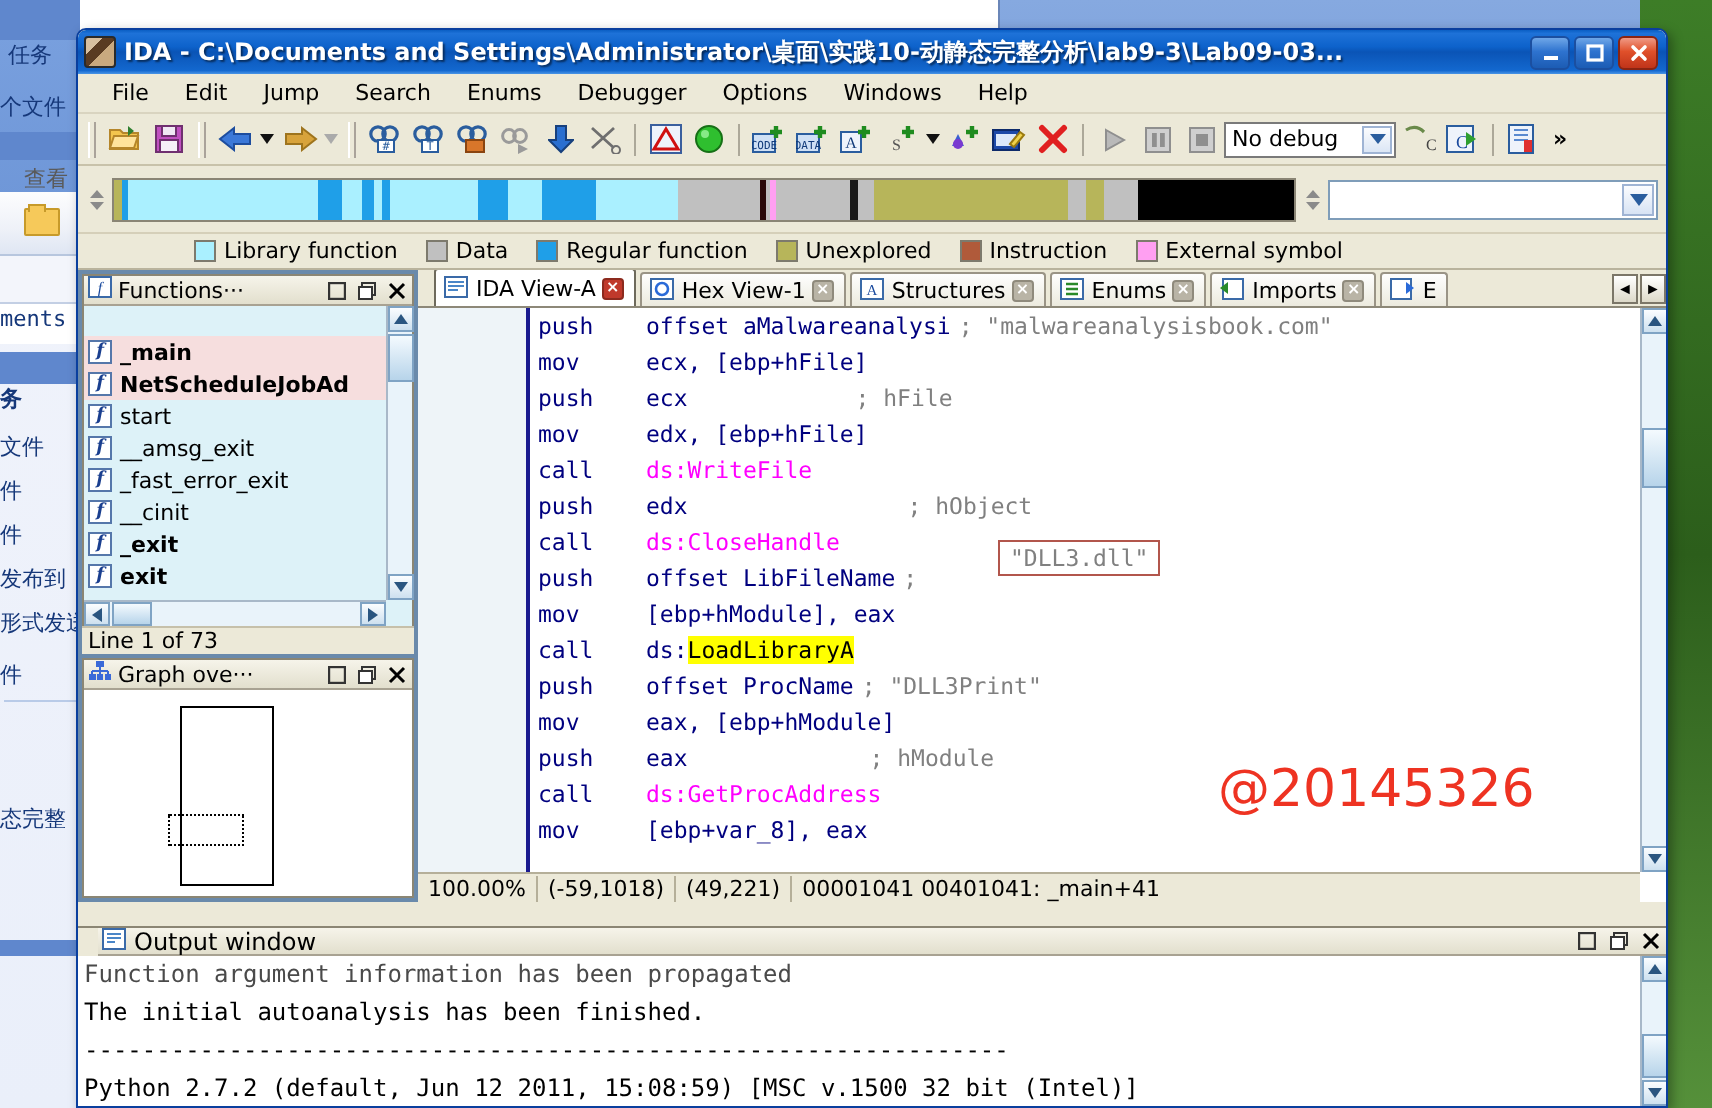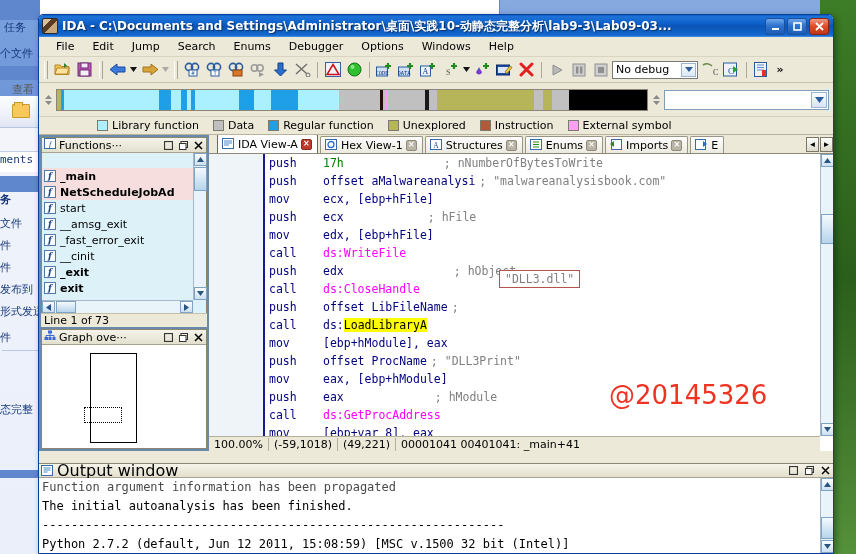--- a/index.html
+++ b/index.html
@@ -294,21 +294,21 @@
 
   
   .outwin {
     position:absolute; left:0; right:0; bottom:0; height:90px;
     background:#ece9d8; border-top:1px solid #8b8674;
   }
   .out-head {
     height:14px; display:flex; align-items:center; gap:4px;
     background:linear-gradient(to bottom,#f6f4ea,#e2dfcd);
     border-bottom:1px solid #a8a292; padding:0 2px;
-    font-size:16px; font-family:"DejaVu Sans", sans-serif;
+    font-size:12px; font-family:"DejaVu Sans", sans-serif;margin-left:10px;
   }
   .out-body {
     position:absolute; left:0; right:13px; top:14px; bottom:0;
     background:#fff; overflow:hidden;
     font-family:"DejaVu Sans Mono", monospace; font-size:12px;
     color:#000; padding-left:3px;
   }
   .out-body .ol { height:19px; line-height:19px; white-space:pre; }
   .out-vsb { position:absolute; right:0; top:14px; width:13px; bottom:0; background:#e9f3fa; border-left:1px solid #a8b8c8; }
 </style>
@@ -839,41 +839,40 @@
         <div class="graph-rect" style="left:48px; top:8px; width:47px; height:90px;"></div>
         <div class="graph-dash" style="left:42px; top:62px; width:38px; height:16px;"></div>
       </div>
     </div>
 
     <div class="disas">
       <div class="disas-inner">
         <div class="arrowcol"></div>
         <div class="code">
 
-          <div class="cline"><span class="mn">push</span><span class="num">17h</span><span class="cmt" style="margin-left:100px">; nNumberOfBytesToWrite</span></div>
 
           <div class="cline"><span class="mn">push</span><span class="op">offset aMalwareanalysi</span><span class="cmt" style="margin-left:4px">; "malwareanalysisbook.com"</span></div>
 
           <div class="cline"><span class="mn">mov</span><span class="op">ecx, [ebp+hFile]</span></div>
 
           <div class="cline"><span class="mn">push</span><span class="op">ecx</span><span class="cmt" style="margin-left:84px">; hFile</span></div>
 
           <div class="cline"><span class="mn">mov</span><span class="op">edx, [ebp+hFile]</span></div>
 
           <div class="cline"><span class="mn">call</span><span class="api">ds:WriteFile</span></div>
 
           <div class="cline"><span class="mn">push</span><span class="op">edx</span><span class="cmt" style="margin-left:110px">; hObject</span></div>
 
           <div class="cline"><span class="mn">call</span><span class="api">ds:CloseHandle</span></div>
 
           <div class="cline"><span class="mn">push</span><span class="op">offset LibFileName</span><span class="cmt" style="margin-left:4px">;</span></div>
 
+          <div class="cline"><span class="mn">mov</span><span class="op">[ebp+hModule], eax</span></div>
+
           <div class="cline"><span class="mn">call</span><span class="op">ds:</span><span class="hl">LoadLibraryA</span></div>
-
-          <div class="cline"><span class="mn">mov</span><span class="op">[ebp+hModule], eax</span></div>
 
           <div class="cline"><span class="mn">push</span><span class="op">offset ProcName</span><span class="cmt" style="margin-left:4px">; "DLL3Print"</span></div>
 
           <div class="cline"><span class="mn">mov</span><span class="op">eax, [ebp+hModule]</span></div>
 
           <div class="cline"><span class="mn">push</span><span class="op">eax</span><span class="cmt" style="margin-left:91px">; hModule</span></div>
 
           <div class="cline"><span class="mn">call</span><span class="api">ds:GetProcAddress</span></div>
 
           <div class="cline"><span class="mn">mov</span><span class="op">[ebp+var_8], eax</span></div>

